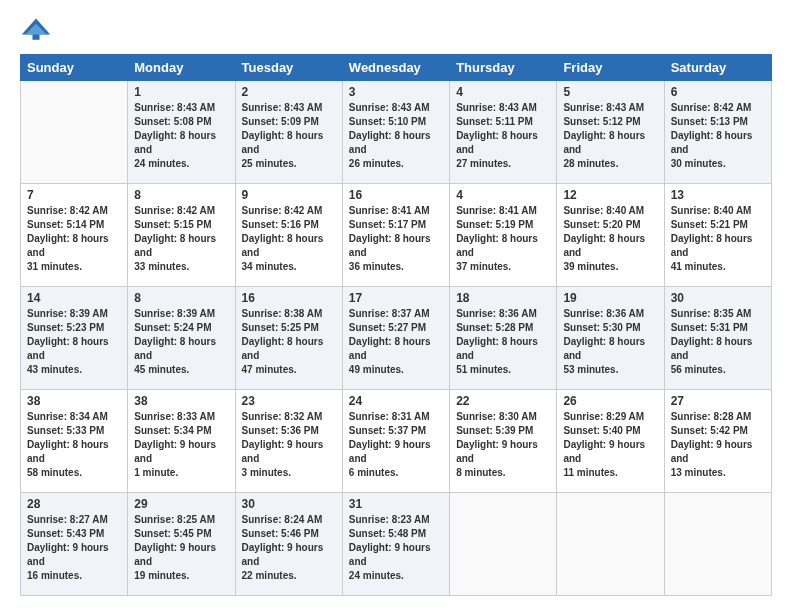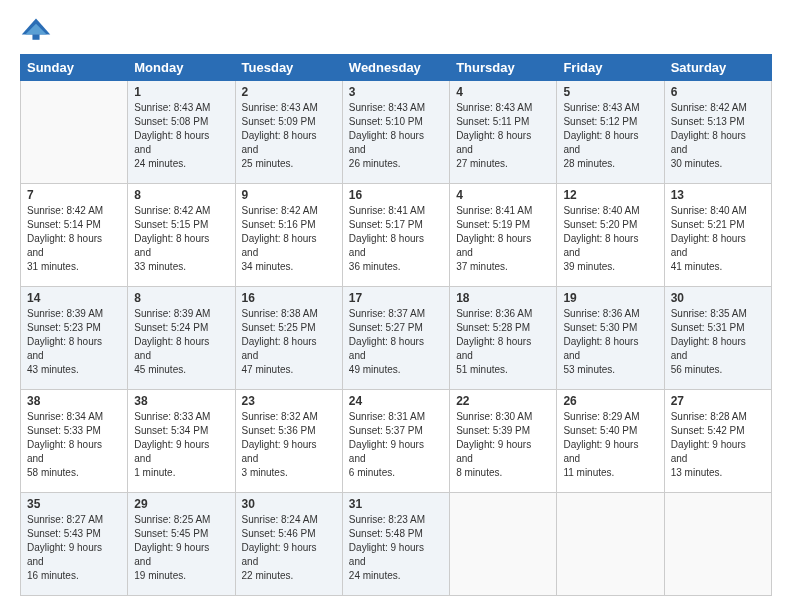--- a/index.html
+++ b/index.html
@@ -94,20 +94,21 @@
       font-size: 12px;
       font-weight: bold;
       color: #333;
       display: block;
       margin-bottom: 2px;
     }
     .day-info {
       font-size: 10px;
       color: #333;
       line-height: 1.4;
+      font-weight: bold;
     }
     .empty-cell {
       background: #f9f9f9 !important;
     }
   </style>
 </head>
 <body>
 
 <div class="page">
   <div class="header">
@@ -361,21 +362,21 @@
         <span class="day-number">27</span>
         <div class="day-info">
           Sunrise: 8:28 AM<br>
           Sunset: 5:42 PM<br>
           Daylight: 9 hours and<br>13 minutes.
         </div>
       </td>
         </tr>
         <tr>
           <td>
-        <span class="day-number">35</span>
+        <span class="day-number">28</span>
         <div class="day-info">
           Sunrise: 8:27 AM<br>
           Sunset: 5:43 PM<br>
           Daylight: 9 hours and<br>16 minutes.
         </div>
       </td>
           <td>
         <span class="day-number">29</span>
         <div class="day-info">
           Sunrise: 8:25 AM<br>

